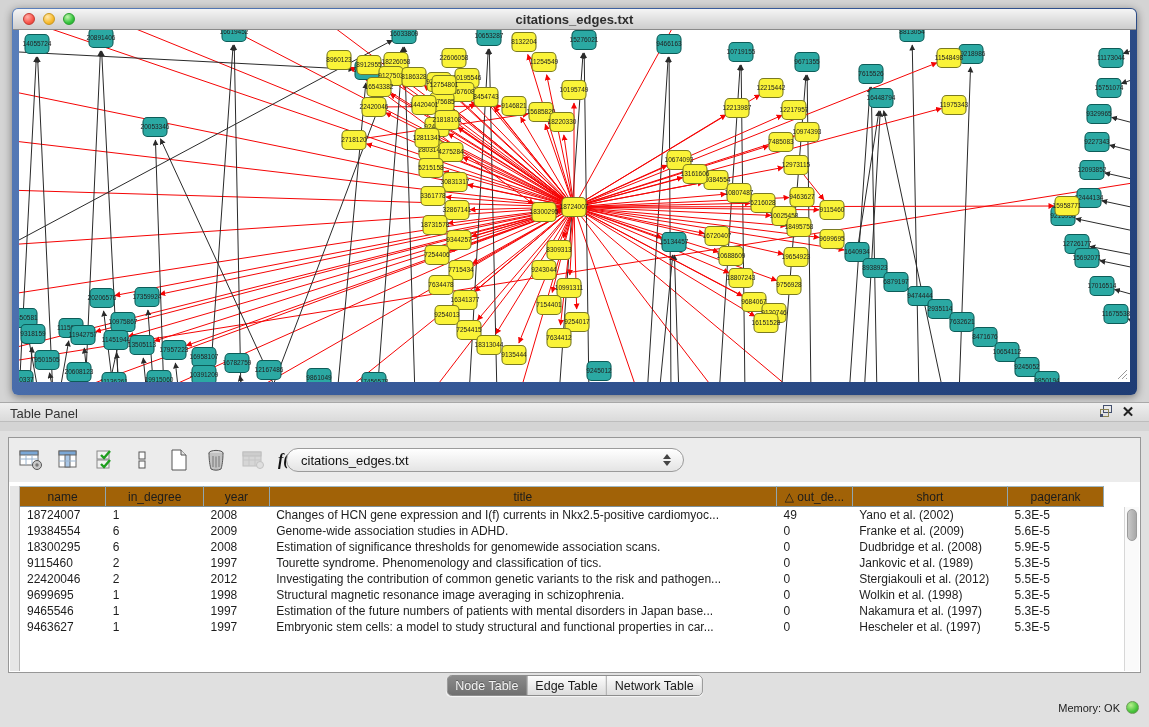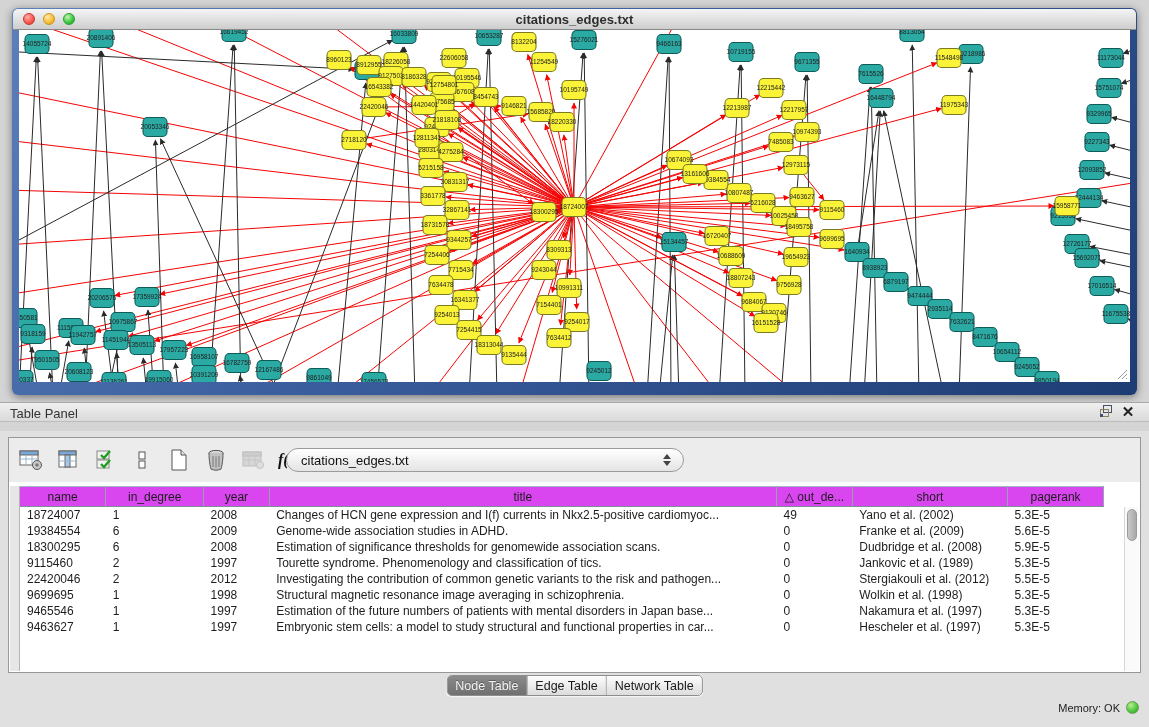--- a/index.html
+++ b/index.html
@@ -56,21 +56,21 @@
   .dd-arrows i { display:block; width:0; height:0; border-left:4px solid transparent;
     border-right:4px solid transparent; }
   .dd-arrows .up   { border-bottom:5px solid #444; }
   .dd-arrows .down { border-top:5px solid #444; }
 
   .grid { position:absolute; left:1px; top:48px; right:1px; bottom:1px; background:#fff; }
   .gutter { position:absolute; left:0; top:0; width:10px; bottom:0; background:#e6e6e6;
     border-right:1px solid #b5b5b5; }
   table.data { border-collapse:collapse; table-layout:fixed; position:absolute; left:10px; top:0;
     width:1084px; font-size:12px; }
-  table.data th { height:20px; background:#d946ef; border-right:1px solid #8fa6b1;
+  table.data th { height:20px; background:#a16207; border-right:1px solid #8fa6b1;
     border-bottom:1px solid #7d909a; border-top:1px solid #9fb8c4; font-weight:normal;
     color:#1c1c1c; text-align:center; overflow:hidden; white-space:nowrap;margin-left:16px; }
   table.data td { height:16px; padding:0 0 0 7px; color:#1d1d1d; white-space:nowrap;
     overflow:hidden; text-overflow:clip; }
   
   .vscroll { position:absolute; right:0; top:21px; width:15px; bottom:0; background:#fafafa;
     border-left:1px solid #d7d7d7; }
   .vthumb { position:absolute; left:2px; top:2px; width:10px; height:32px; border-radius:6px;
     background:linear-gradient(90deg,#c9c9c9,#a8a8a8); border:1px solid #9b9b9b; }
 

